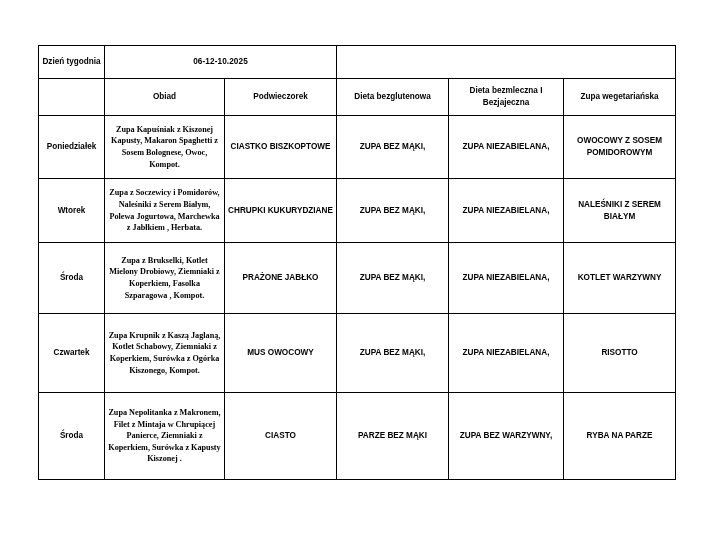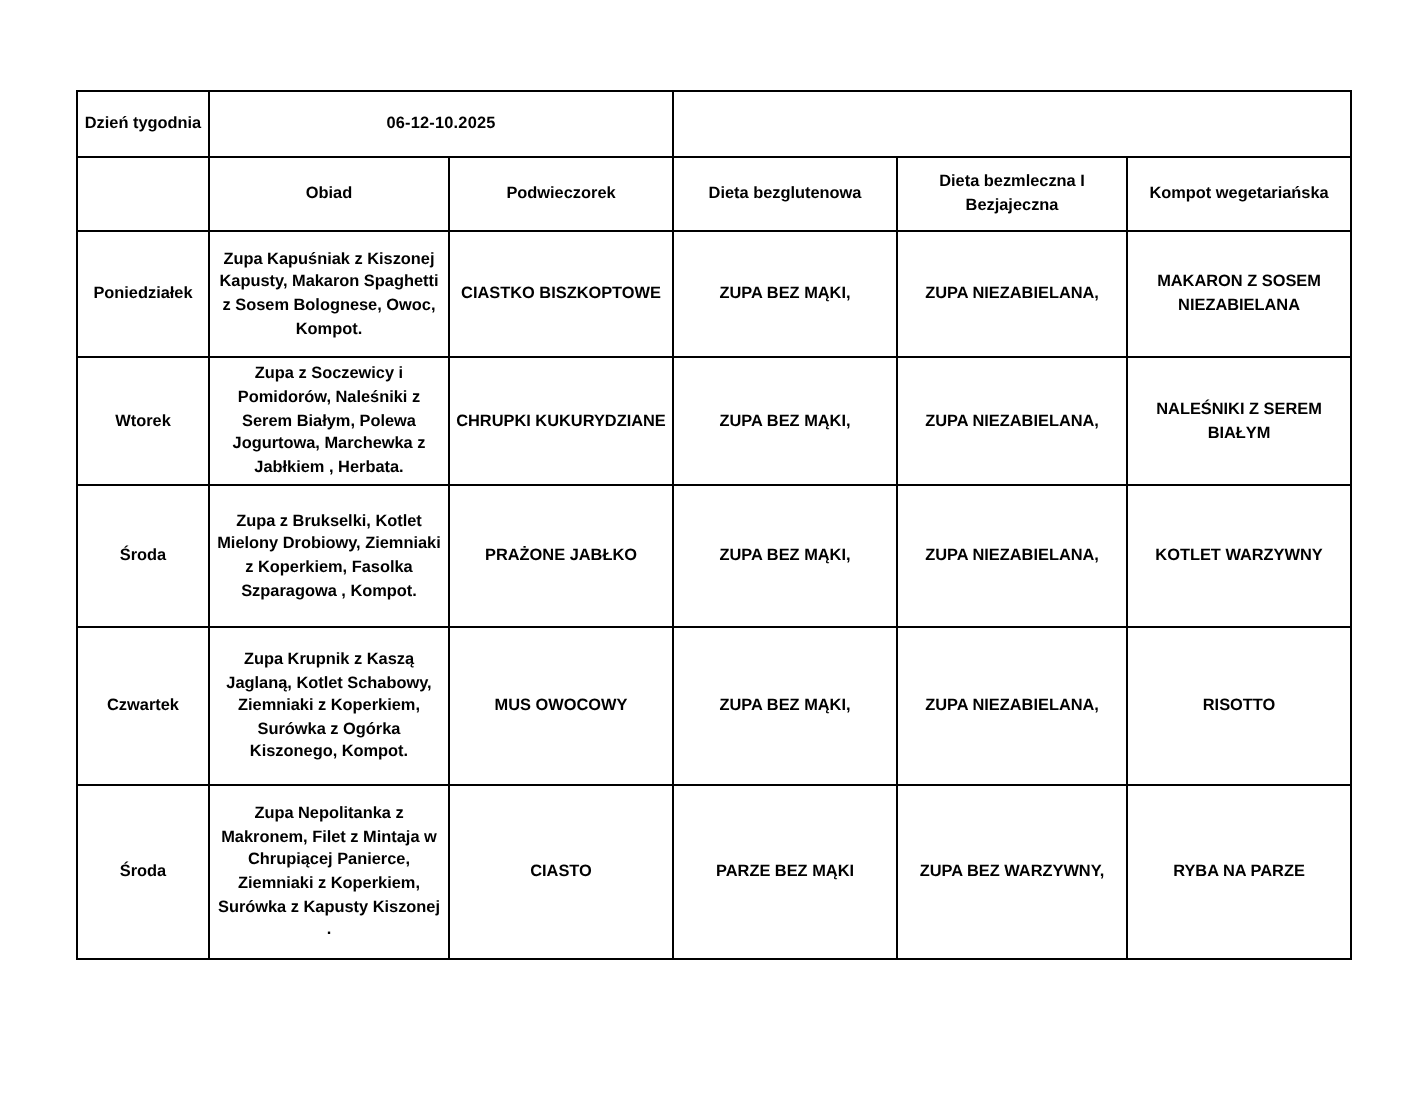--- a/index.html
+++ b/index.html
@@ -77,20 +77,21 @@
     font-weight: bold;
     text-align: center;
   }
   td.obiad-cell {
     font-size: 8.1px;
     font-weight: bold;
     text-align: left;
     line-height: 1.48;
     padding-left: 5px;
     padding-right: 2px;
+    font-family: Liberation Serif, serif;
   }
   td.podw-cell,
   td.bm-cell,
   td.weg-cell {
     font-size: 8.4px;
     font-weight: bold;
     line-height: 1.45;
   }
   td.bg-cell {
     font-size: 8.4px;
@@ -125,30 +126,30 @@
         <td class="date-head" colspan="2">06-12-10.2025</td>
         <td class="blank-head" colspan="3"></td>
       </tr>
 
       <tr class="hdr-sub">
         <td class="col-head"></td>
         <td class="col-head">Obiad</td>
         <td class="col-head">Podwieczorek</td>
         <td class="col-head">Dieta bezglutenowa</td>
         <td class="col-head">Dieta bezmleczna I Bezjajeczna</td>
-        <td class="col-head">Kompot wegetariańska</td>
+        <td class="col-head">Zupa wegetariańska</td>
       </tr>
 
       <tr class="r1">
         <td class="day-cell">Poniedziałek</td>
         <td class="obiad-cell">Zupa Kapuśniak z Kiszonej Kapusty, Makaron Spaghetti  z Sosem Bolognese, Owoc, Kompot.</td>
         <td class="podw-cell">CIASTKO BISZKOPTOWE</td>
         <td class="bg-cell">ZUPA BEZ MĄKI,</td>
         <td class="bm-cell">ZUPA NIEZABIELANA,</td>
-        <td class="weg-cell">MAKARON Z SOSEM NIEZABIELANA</td>
+        <td class="weg-cell">OWOCOWY Z SOSEM POMIDOROWYM</td>
       </tr>
 
       <tr class="r2">
         <td class="day-cell">Wtorek</td>
         <td class="obiad-cell">Zupa z Soczewicy i Pomidorów, Naleśniki z Serem Białym, Polewa Jogurtowa, Marchewka z Jabłkiem , Herbata.</td>
         <td class="podw-cell">CHRUPKI KUKURYDZIANE</td>
         <td class="bg-cell">ZUPA BEZ MĄKI,</td>
         <td class="bm-cell">ZUPA NIEZABIELANA,</td>
         <td class="weg-cell">NALEŚNIKI Z SEREM BIAŁYM</td>
       </tr>

